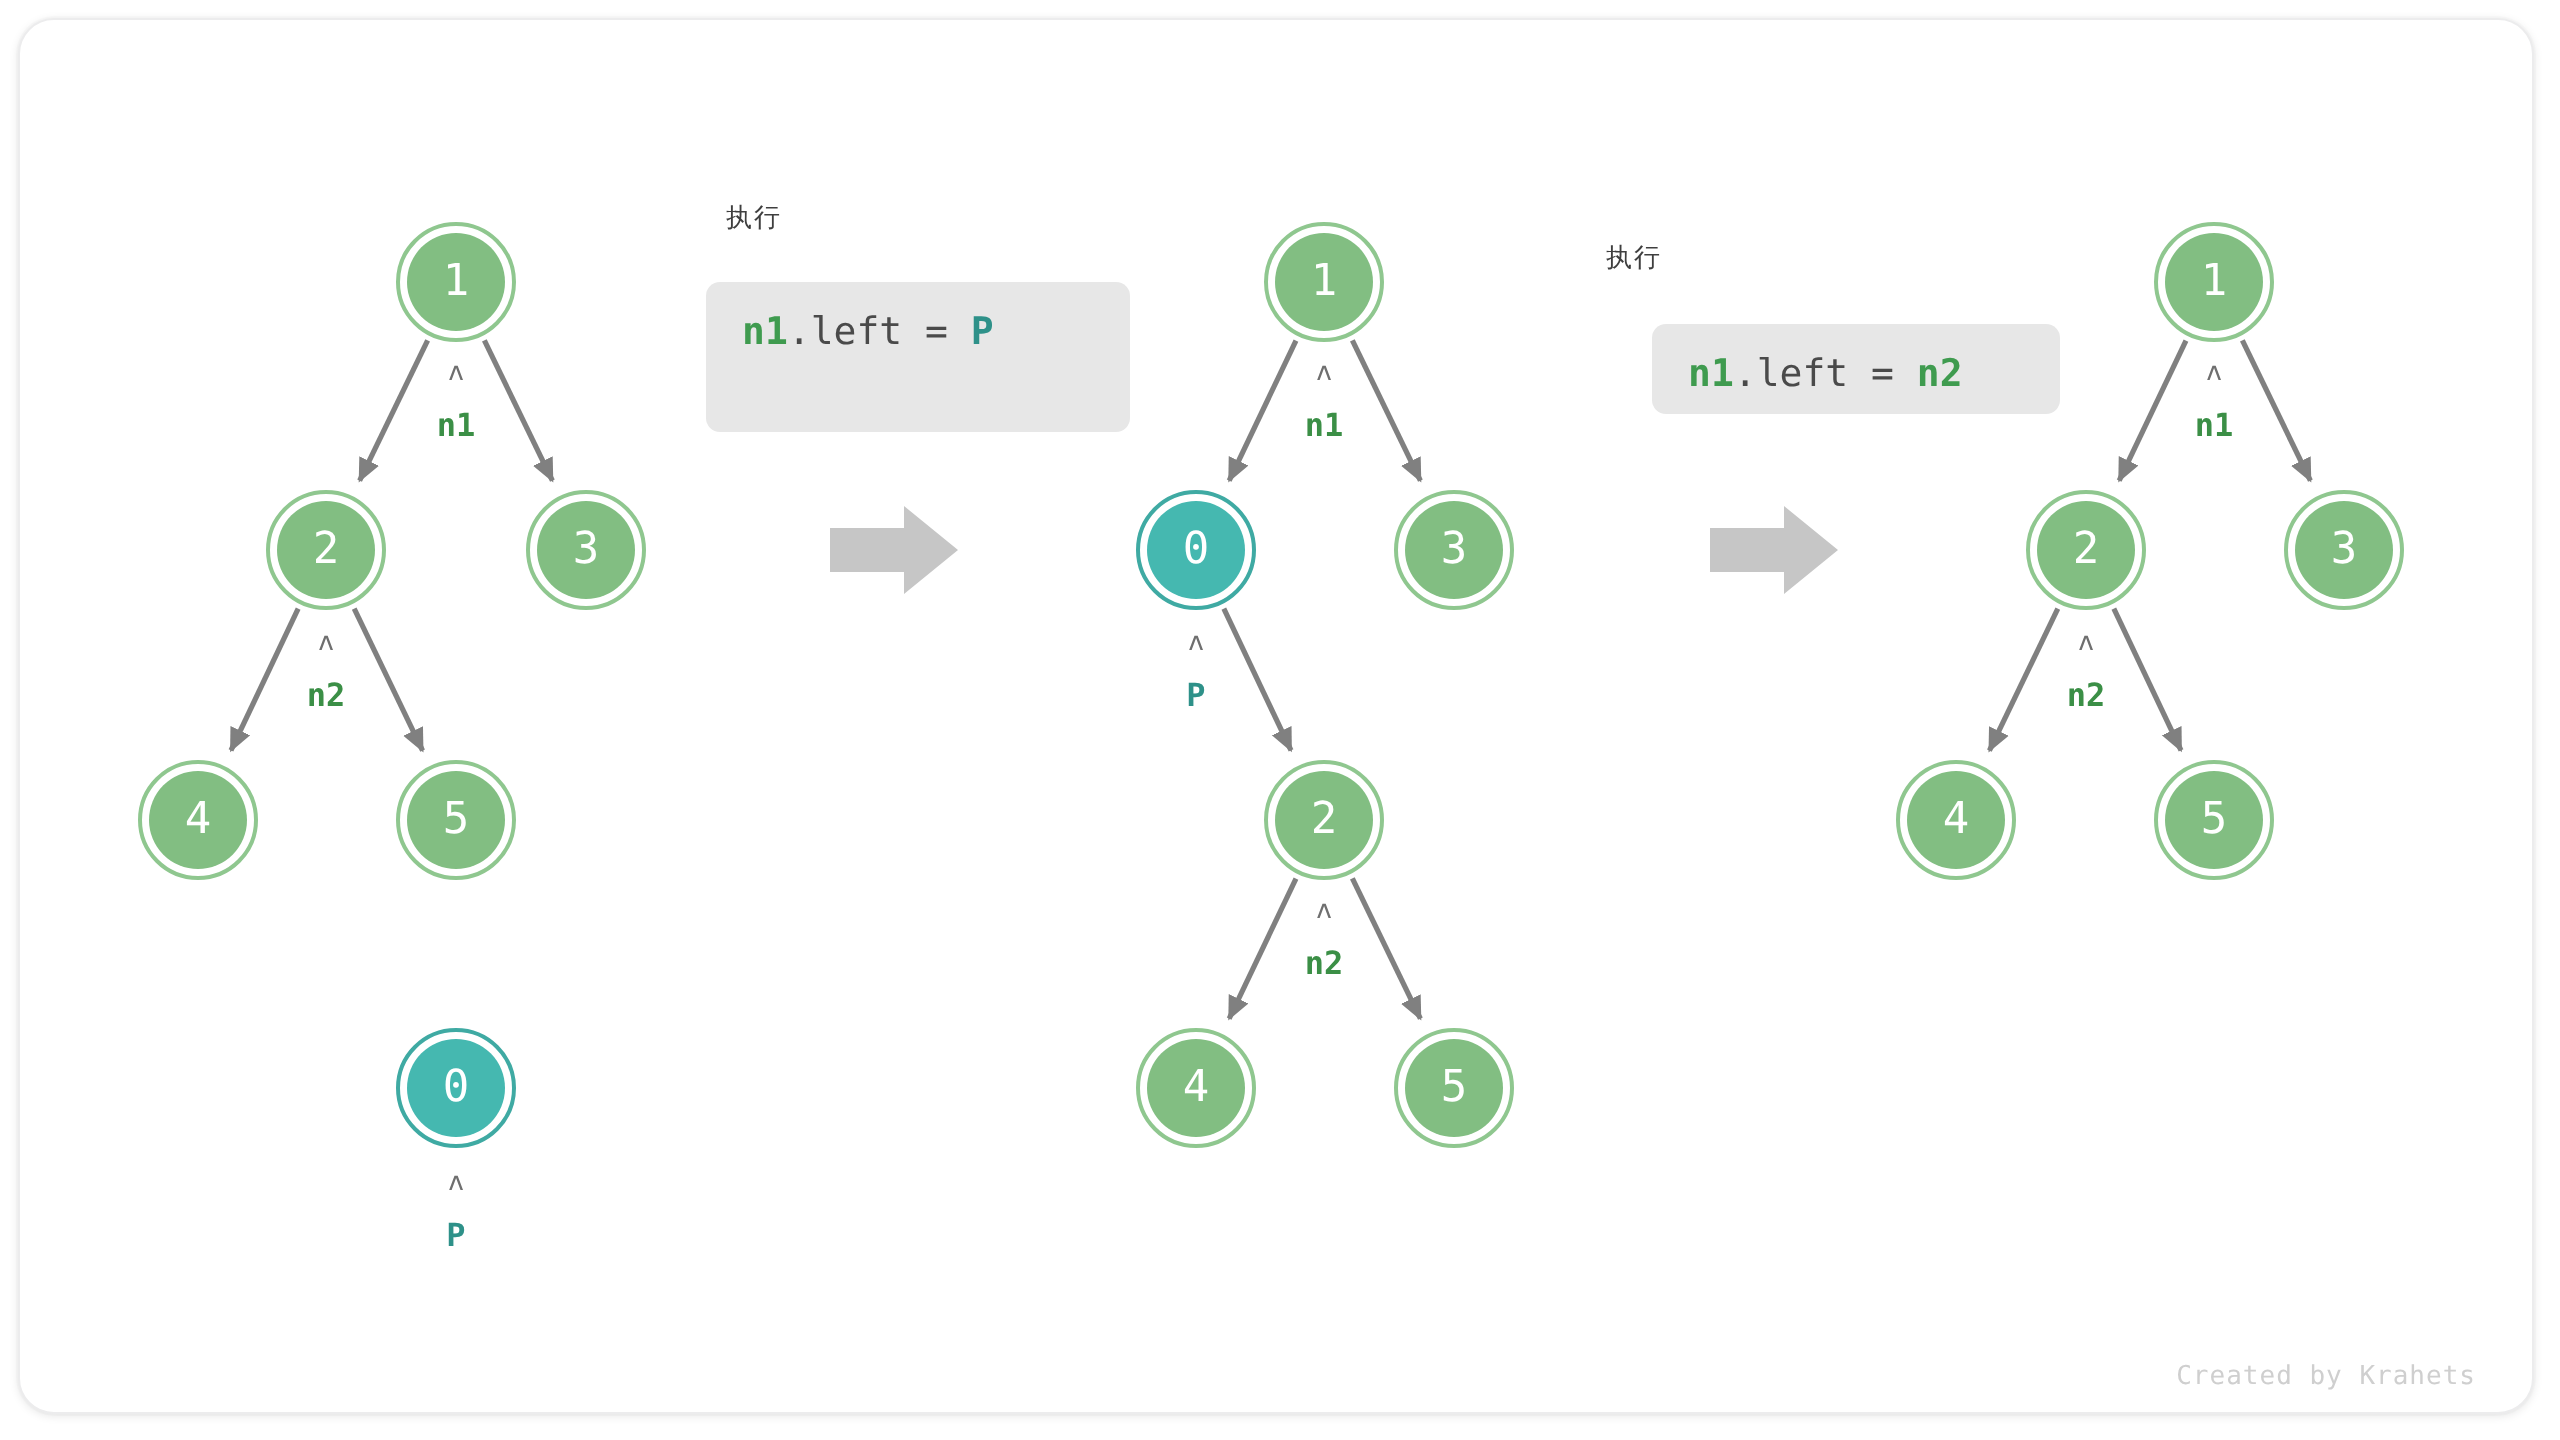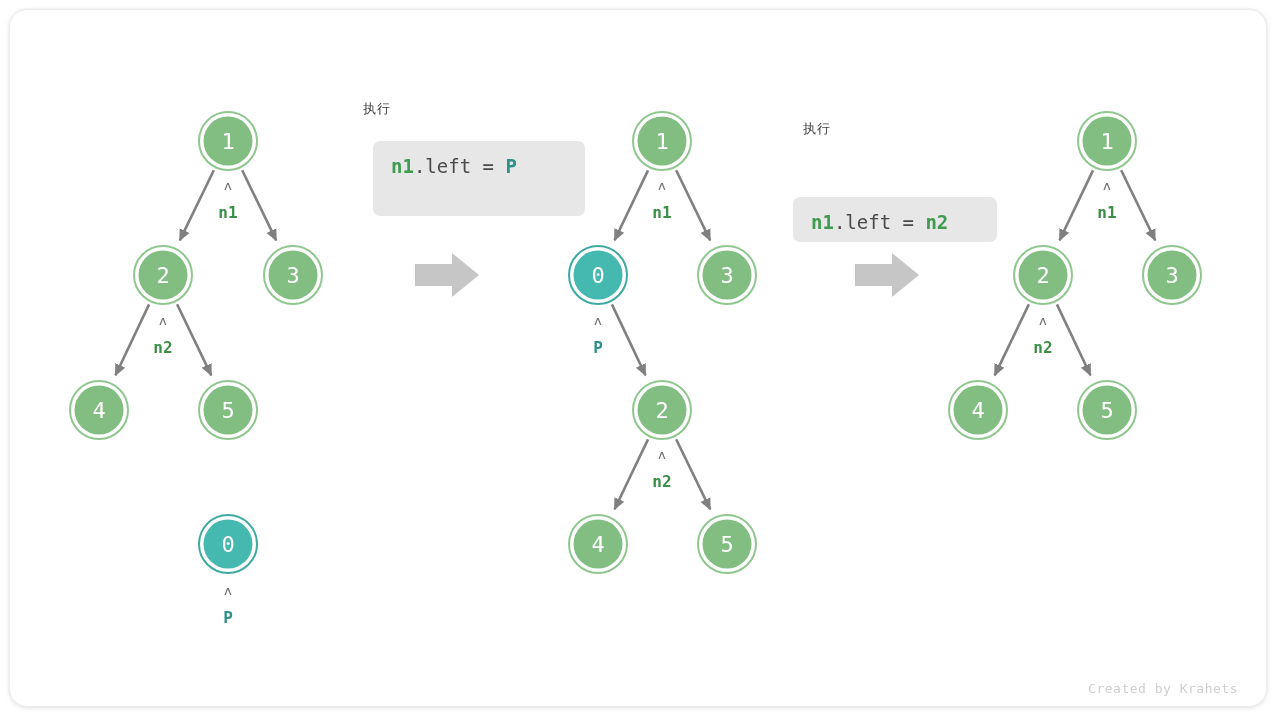--- a/index.html
+++ b/index.html
@@ -209,19 +209,19 @@
         <text x="1043" y="353" text-anchor="middle" class="ptr-label ptr-green">n2</text>
       </g>
     <g id="separators-layer">
         <path d="M415,264 L452,264 L452,253 L479,275 L452,297 L452,286 L415,286 Z" fill="#c6c6c6"></path>
         <path d="M855,264 L892,264 L892,253 L919,275 L892,297 L892,286 L855,286 Z" fill="#c6c6c6"></path>
       </g>
   </svg>
 
   <div id="overlays">
       <div class="exec-label" style="left: 363px; top: 100px;">执行</div>
-      <div class="codebox" style="left: 373px; top: 141px; width: 212px; height: 75px;"><div><span class="g">n1</span><span>.left = </span><span class="t">P</span></div></div>
+      <div class="codebox" style="left: 353px; top: 141px; width: 212px; height: 75px;"><div><span class="g">n1</span><span>.left = </span><span class="t">P</span></div></div>
       <div class="exec-label" style="left: 803px; top: 120px;">执行</div>
-      <div class="codebox" style="left: 793px; top: 162px; width: 204px; height: 45px; margin-top: 35px;"><div><span class="g">n1</span><span>.left = </span><span class="g">n2</span></div></div>
+      <div class="codebox" style="left: 826px; top: 162px; width: 204px; height: 45px;"><div><span class="g">n1</span><span>.left = </span><span class="g">n2</span></div></div>
     </div>
 
   <div class="credit">Created by Krahets</div>
 </div>
 
 </body></html>

